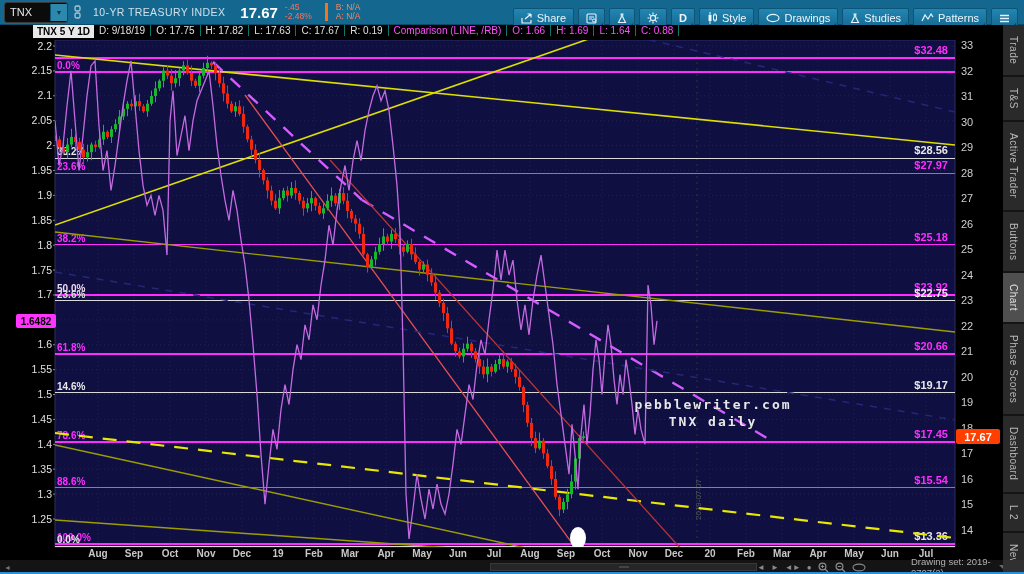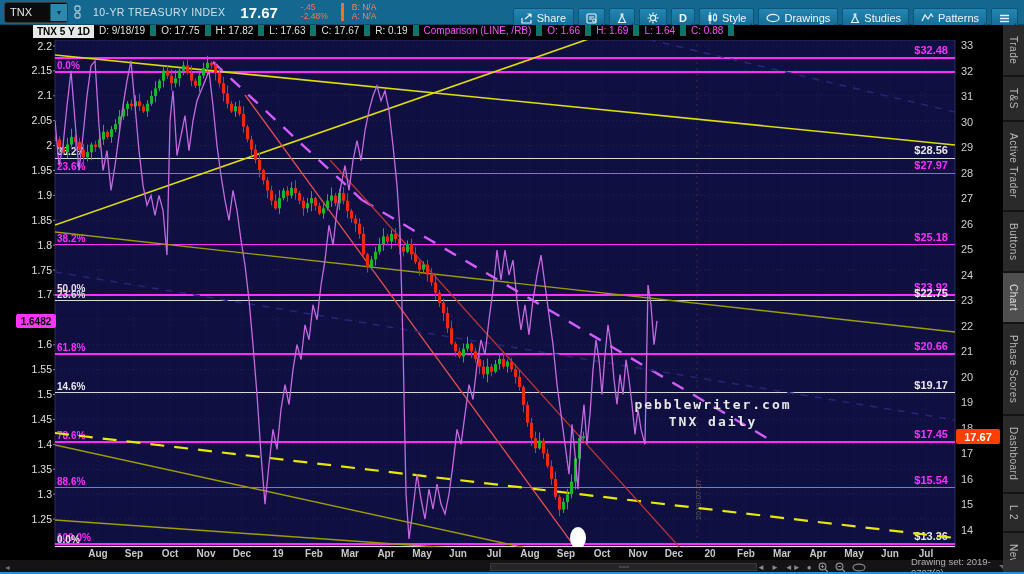--- a/index.html
+++ b/index.html
@@ -10,38 +10,38 @@
            display:flex;align-items:center;gap:5px;padding:0 4px;box-sizing:border-box;
            border-bottom:1px solid #0a4a68;}
   .symbox{display:flex;align-items:center;background:#0b0b0b;border:1px solid #3a3a3a;
           border-radius:3px;height:19px;width:62px;overflow:hidden;}
   .symbox .symtxt{color:#e8e8e8;font-size:11px;padding:0 5px;flex:1;}
   .symbox .symdd{width:16px;height:17px;background:#2d88ad;border-left:1px solid #0b5878;
           display:flex;align-items:center;justify-content:center;color:#08364c;font-size:7px;}
   .linkicon{color:#a9c6d6;display:flex;align-items:center;}
   .desc{color:#cfe0ea;font-size:10.5px;letter-spacing:.4px;margin-left:6px;}
   .lastpx{color:#fff;font-size:15px;font-weight:bold;margin-left:10px;}
-  .chgcol{display:flex;flex-direction:column;line-height:9px;margin-left:18px;}
+  .chgcol{display:flex;flex-direction:column;line-height:9px;margin-left:2px;}
   .chgcol span{font-size:8.5px;color:#ff7058;}
   .bacol{display:flex;flex-direction:column;line-height:9px;margin-left:8px;
          border-left:3px solid #f97316;padding-left:8px;}
   .bacol span{font-size:8.5px;color:#ff8254;}
   .tbright{margin-left:auto;display:flex;align-items:center;gap:4px;padding-right:2px;margin-top:12px;}
   .tbbtn{position:relative;display:flex;align-items:center;gap:4px;height:19px;padding:0 7px;
          background:linear-gradient(#2286b3,#15688f);border:1px solid #0d5578;border-radius:2px;
          color:#f0f6fa;font-size:11px;white-space:nowrap;}
   .tbbtn svg{display:block;}
   .corner{position:absolute;right:1px;bottom:1px;width:0;height:0;
           border-left:4px solid transparent;border-bottom:4px solid #083e57;}
   
   .chead{position:absolute;left:0;top:25px;width:1024px;height:15px;background:#000;
          display:flex;align-items:flex-start;font-size:10px;color:#e0e0e0;}
   .chead .chip{background:#e8e8e8;color:#000;font-weight:bold;padding:0 4px;margin-left:33px;
                height:13px;display:flex;align-items:center;}
-  .chead .cell{padding:0 5px;border-right:6px solid #0f766e;height:11px;display:flex;align-items:center;}
+  .chead .cell{padding:0 5px;border-right:1px solid #0f766e;height:11px;display:flex;align-items:center;}
   .chead .mag{color:#ff4fff;}
   
   .rtabs{position:absolute;right:0;top:25px;width:21px;bottom:0;background:#1c1c1c;
          display:flex;flex-direction:column;border-left:1px solid #000;}
   .rtabs .gap{height:15px;background:#161616;}
   .rtab{writing-mode:vertical-rl;display:flex;align-items:center;justify-content:center;
         color:#b8b8b8;font-size:10px;letter-spacing:.5px;background:#2a2a2a;
         border-bottom:2px solid #141414;padding:11px 0;white-space:nowrap;}
   .rtab.active{background:#4f4f4f;color:#e4e4e4;}
   

